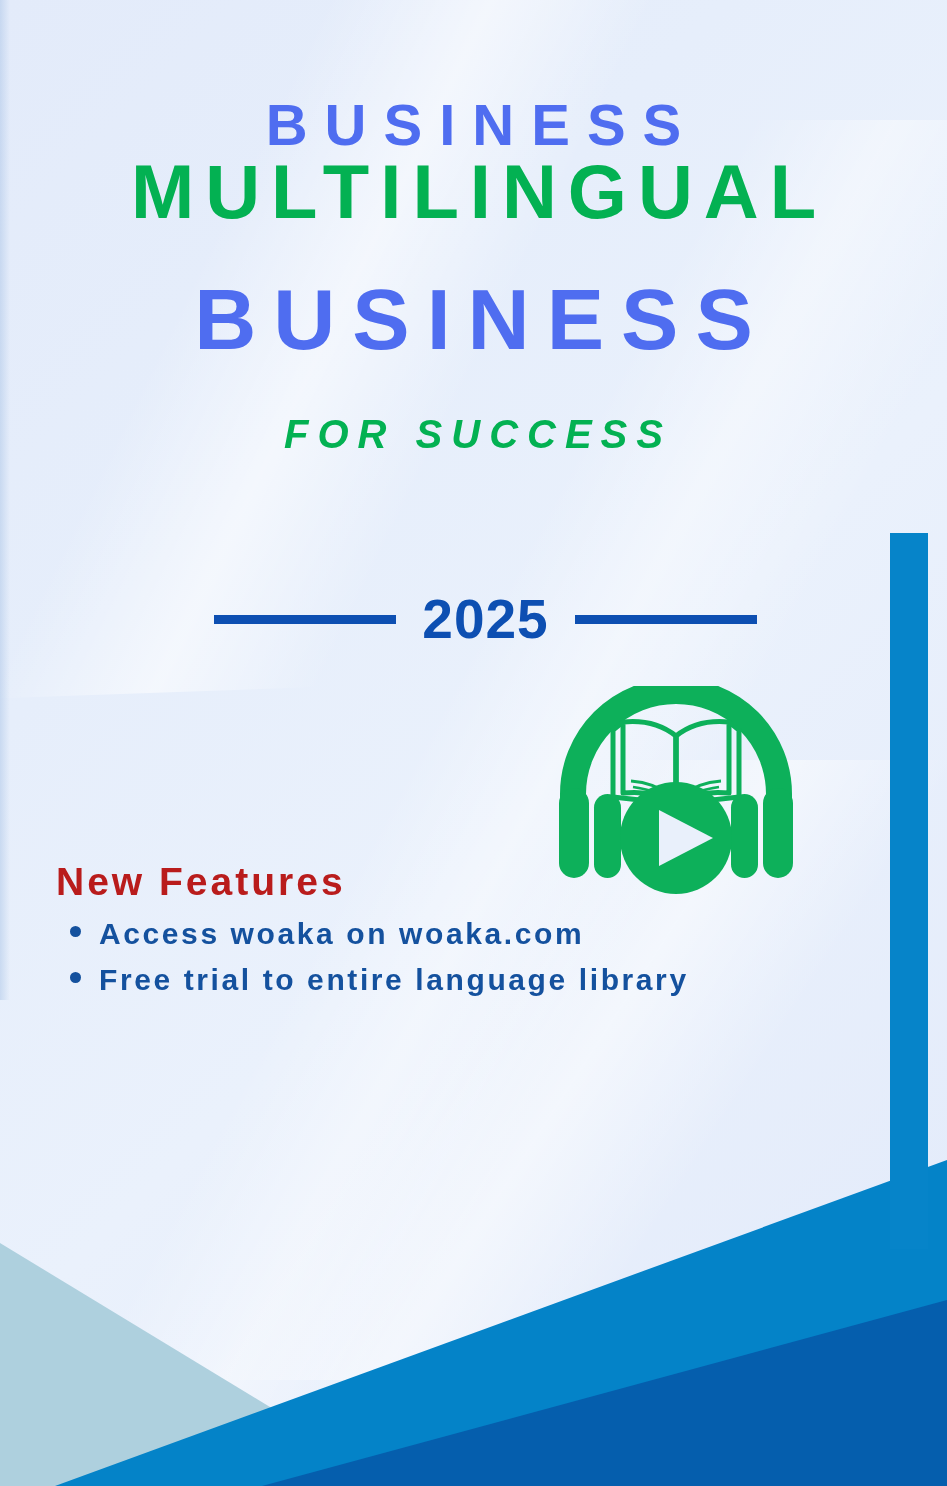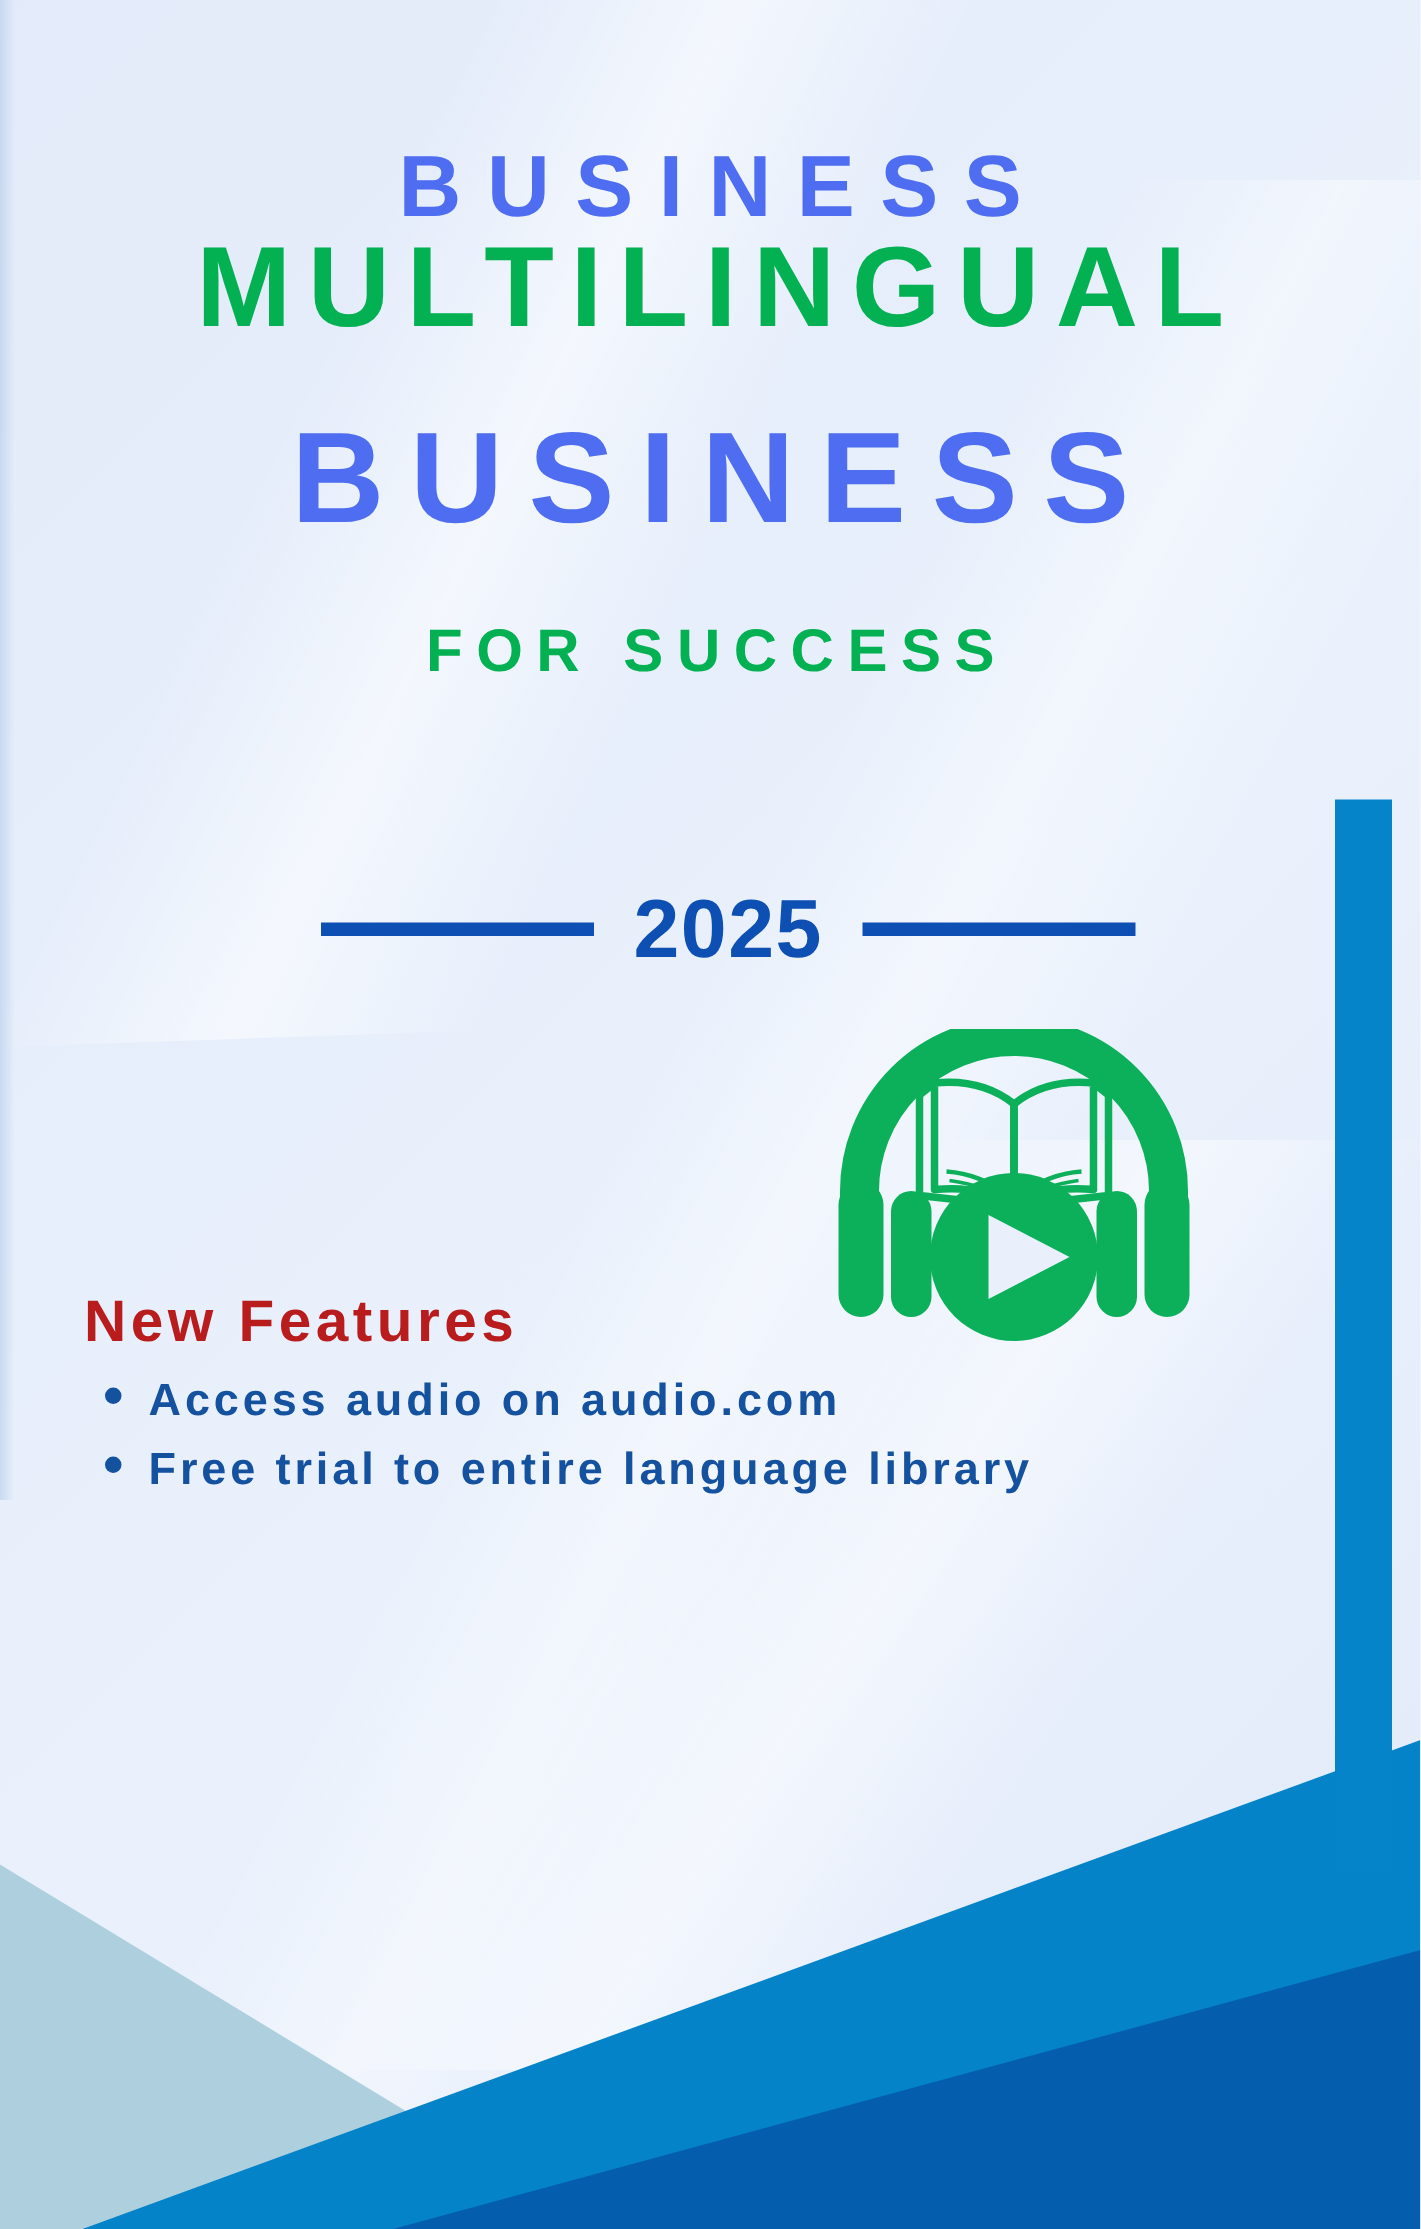--- a/index.html
+++ b/index.html
@@ -94,20 +94,21 @@
     margin-left: 17px;
   }
   .line-forsuccess {
     font-size: 40px;
     font-weight: 700;
     letter-spacing: 9px;
     color: #03b152;
     line-height: 1.0;
     margin-top: 52px;
     margin-left: 9px;
+    font-style: italic;
   }
 
   
   .year-row {
     position: absolute;
     left: 0;
     top: 592px;
     width: 947px;
     display: flex;
     align-items: center;
@@ -258,21 +259,21 @@
       <circle cx="125" cy="152" r="56" fill="#0db05a"></circle>
       <polygon points="108,124 162,152 108,180" fill="#e9f0fb"></polygon>
     </svg>
   </div>
 
   <div class="features">
     <div class="features-heading">New Features</div>
     <ul class="features-list">
       <li class="feature-item">
         <span class="feature-bullet"></span>
-        <span>Access audio on audio.com</span>
+        <span>Access woaka on woaka.com</span>
       </li>
       <li class="feature-item">
         <span class="feature-bullet"></span>
         <span>Free trial to entire language library</span>
       </li>
     </ul>
   </div>
 
 </div>
 

